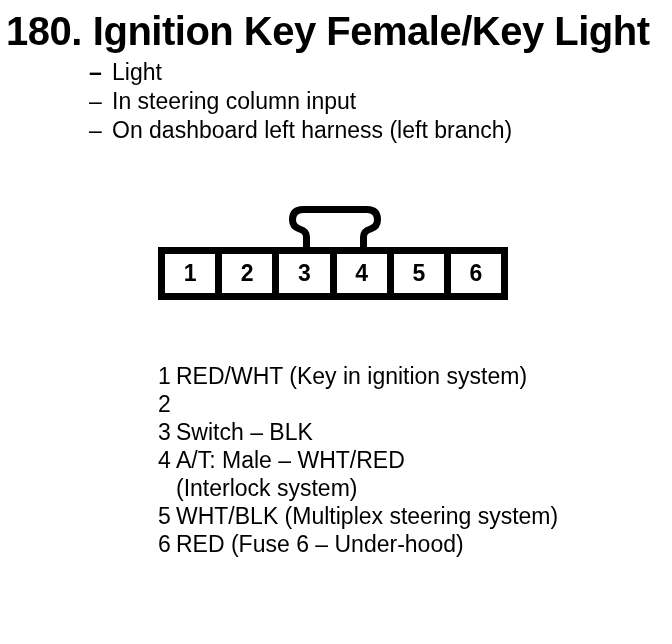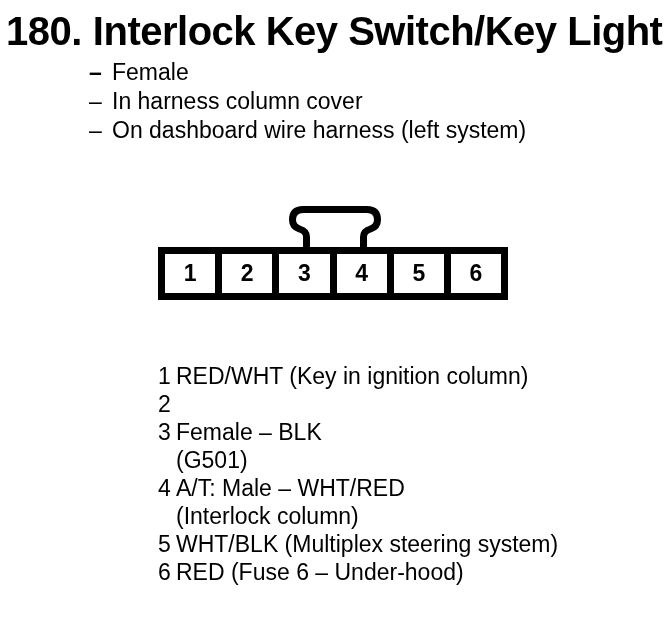--- a/index.html
+++ b/index.html
@@ -101,35 +101,35 @@
   }
   .pin-line { min-height: 28px; }
 </style>
 </head>
 <body>
 
 <div class="page">
 
   <h1 class="title">
     <span class="title-num">180.</span>
-    <span class="title-text">Interlock Key Switch/Key Light</span>
+    <span class="title-text">Ignition Key Female/Key Light</span>
   </h1>
 
   <div class="bullets">
     <div class="bullet">
       <span class="dash">–</span>
-      <span class="btext">Female</span>
+      <span class="btext">Light</span>
     </div>
     <div class="bullet">
       <span class="dash">–</span>
-      <span class="btext">In harness column cover</span>
+      <span class="btext">In steering column input</span>
     </div>
     <div class="bullet">
       <span class="dash">–</span>
-      <span class="btext">On dashboard wire harness (left system)</span>
+      <span class="btext">On dashboard left harness (left branch)</span>
     </div>
   </div>
 
   <div class="connector">
     <svg class="latch-tab" width="92" height="45" viewBox="0 0 92 45">
       <path d="M 17.5 45 L 17.5 31 Q 17.5 25 10.5 23 Q 3.5 20.5 3.5 14 Q 3.5 3.5 14 3.5 L 78 3.5 Q 88.5 3.5 88.5 14 Q 88.5 20.5 81.5 23 Q 74.5 25 74.5 31 L 74.5 45" fill="none" stroke="#000000" stroke-width="7"></path>
     </svg>
     <div class="shell">
       <div class="cavity">
         <span>1</span>
@@ -149,38 +149,37 @@
       <div class="cavity">
         <span>6</span>
       </div>
     </div>
   </div>
 
   <div class="pinlist">
     <div class="pin-row">
       <div class="pin-num">1</div>
       <div class="pin-lines">
-        <div class="pin-line">RED/WHT (Key in ignition column)</div>
+        <div class="pin-line">RED/WHT (Key in ignition system)</div>
       </div>
     </div>
     <div class="pin-row">
       <div class="pin-num">2</div>
     </div>
     <div class="pin-row">
       <div class="pin-num">3</div>
       <div class="pin-lines">
-        <div class="pin-line">Female – BLK</div>
-        <div class="pin-line">(G501)</div>
+        <div class="pin-line">Switch – BLK</div>
       </div>
     </div>
     <div class="pin-row">
       <div class="pin-num">4</div>
       <div class="pin-lines">
         <div class="pin-line">A/T: Male – WHT/RED</div>
-        <div class="pin-line">(Interlock column)</div>
+        <div class="pin-line">(Interlock system)</div>
       </div>
     </div>
     <div class="pin-row">
       <div class="pin-num">5</div>
       <div class="pin-lines">
         <div class="pin-line">WHT/BLK (Multiplex steering system)</div>
       </div>
     </div>
     <div class="pin-row">
       <div class="pin-num">6</div>

